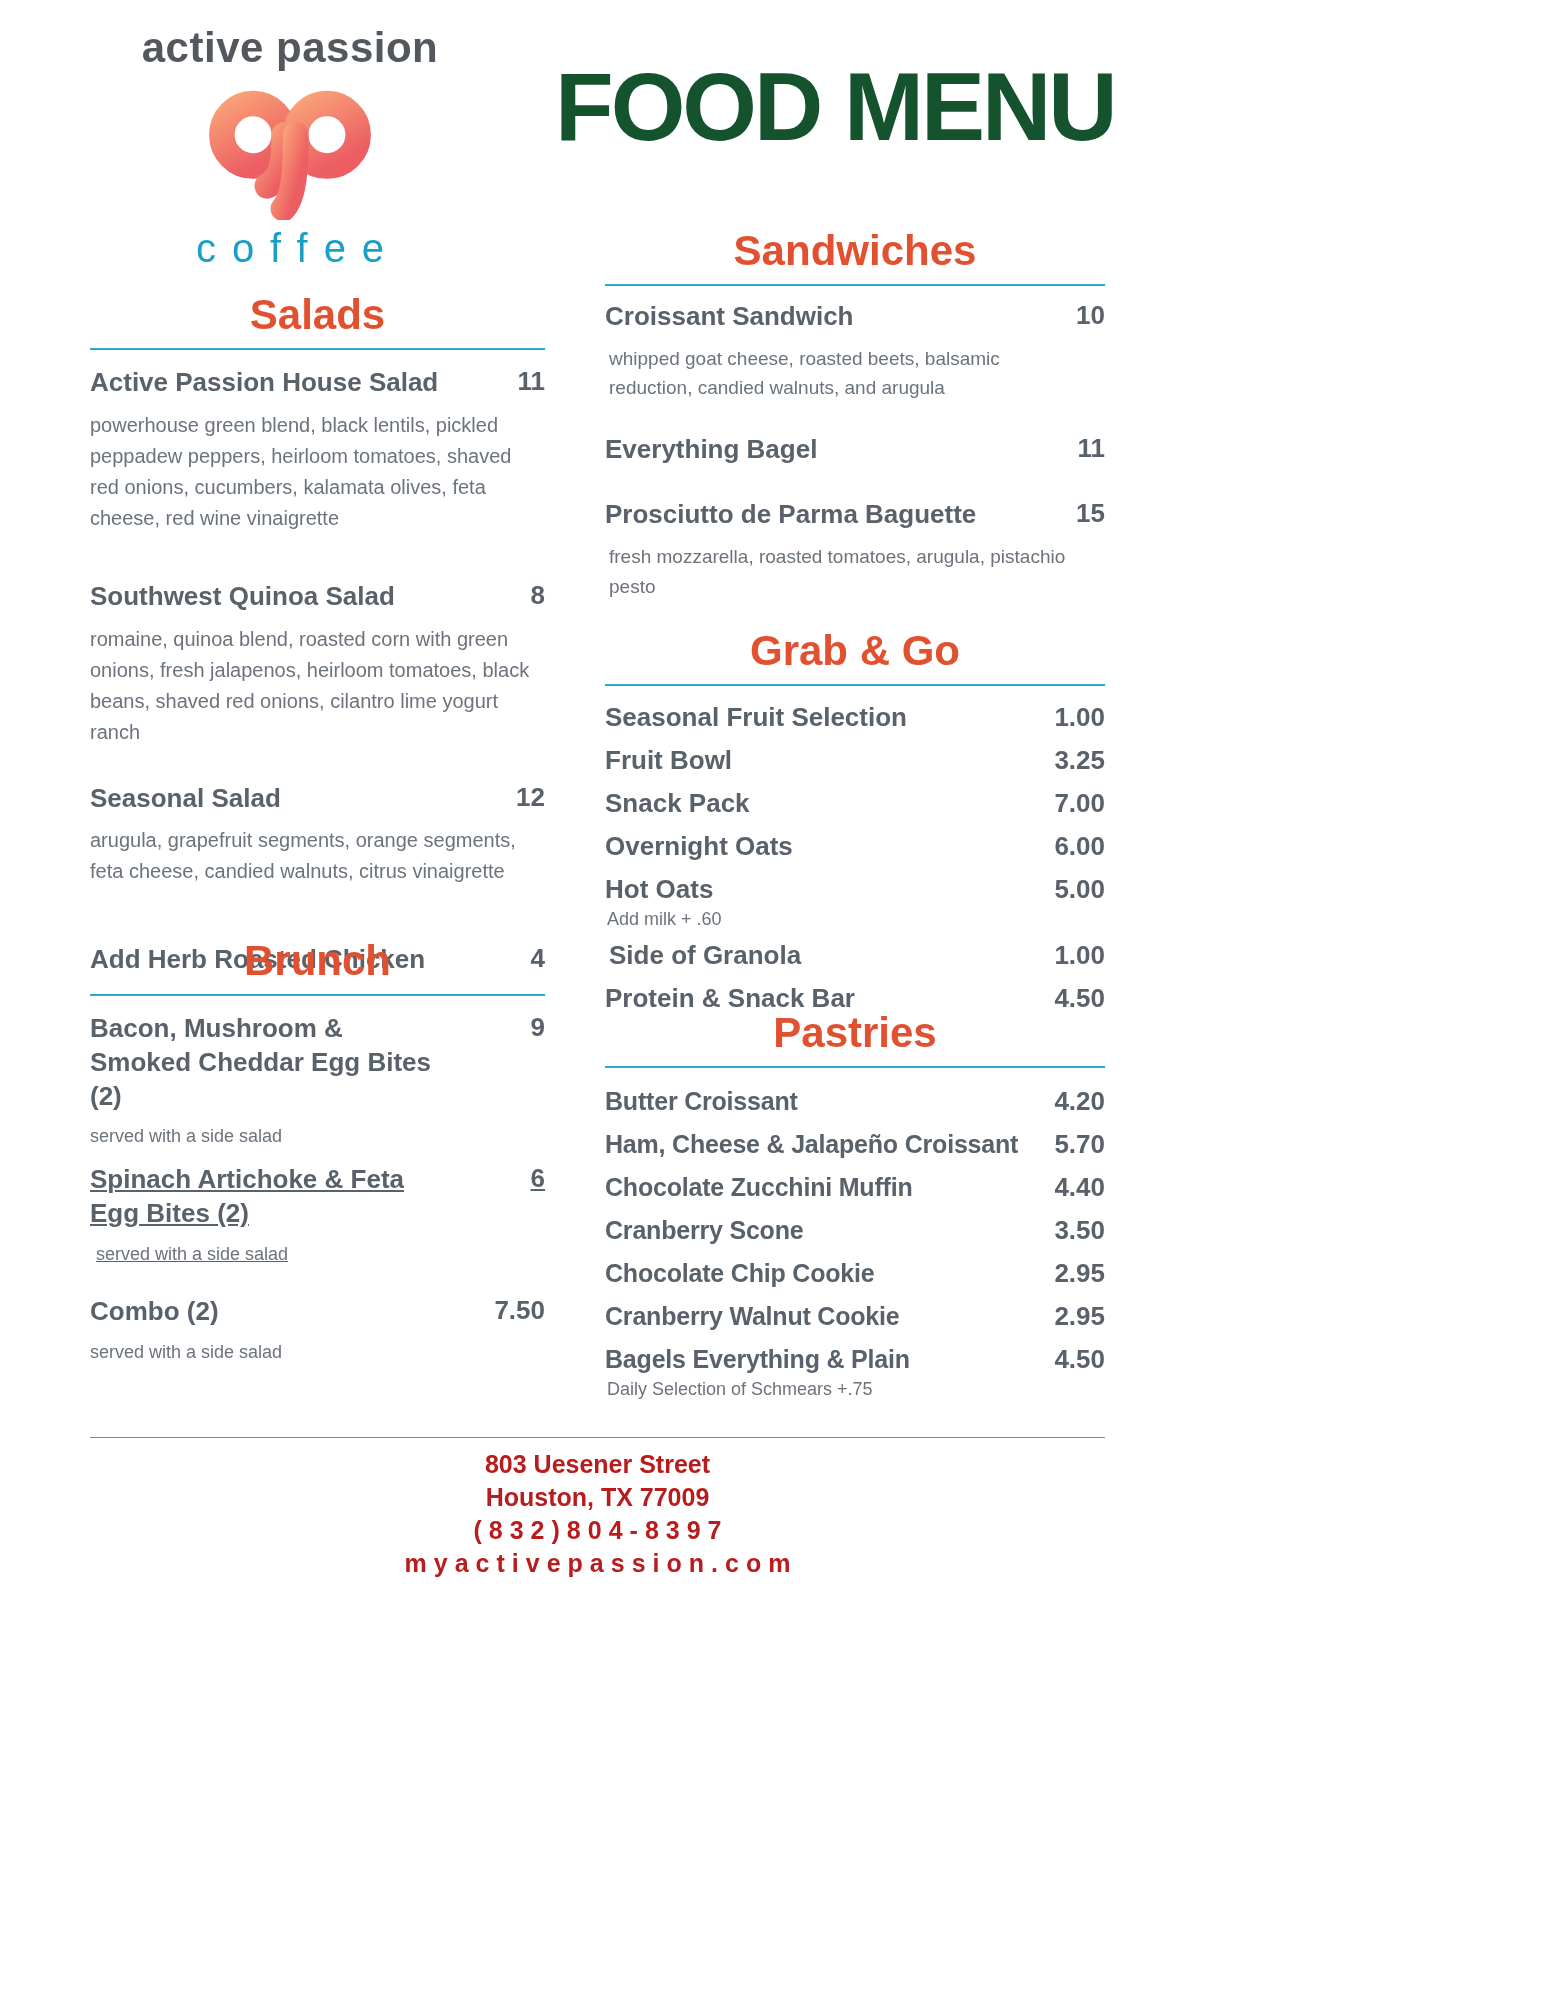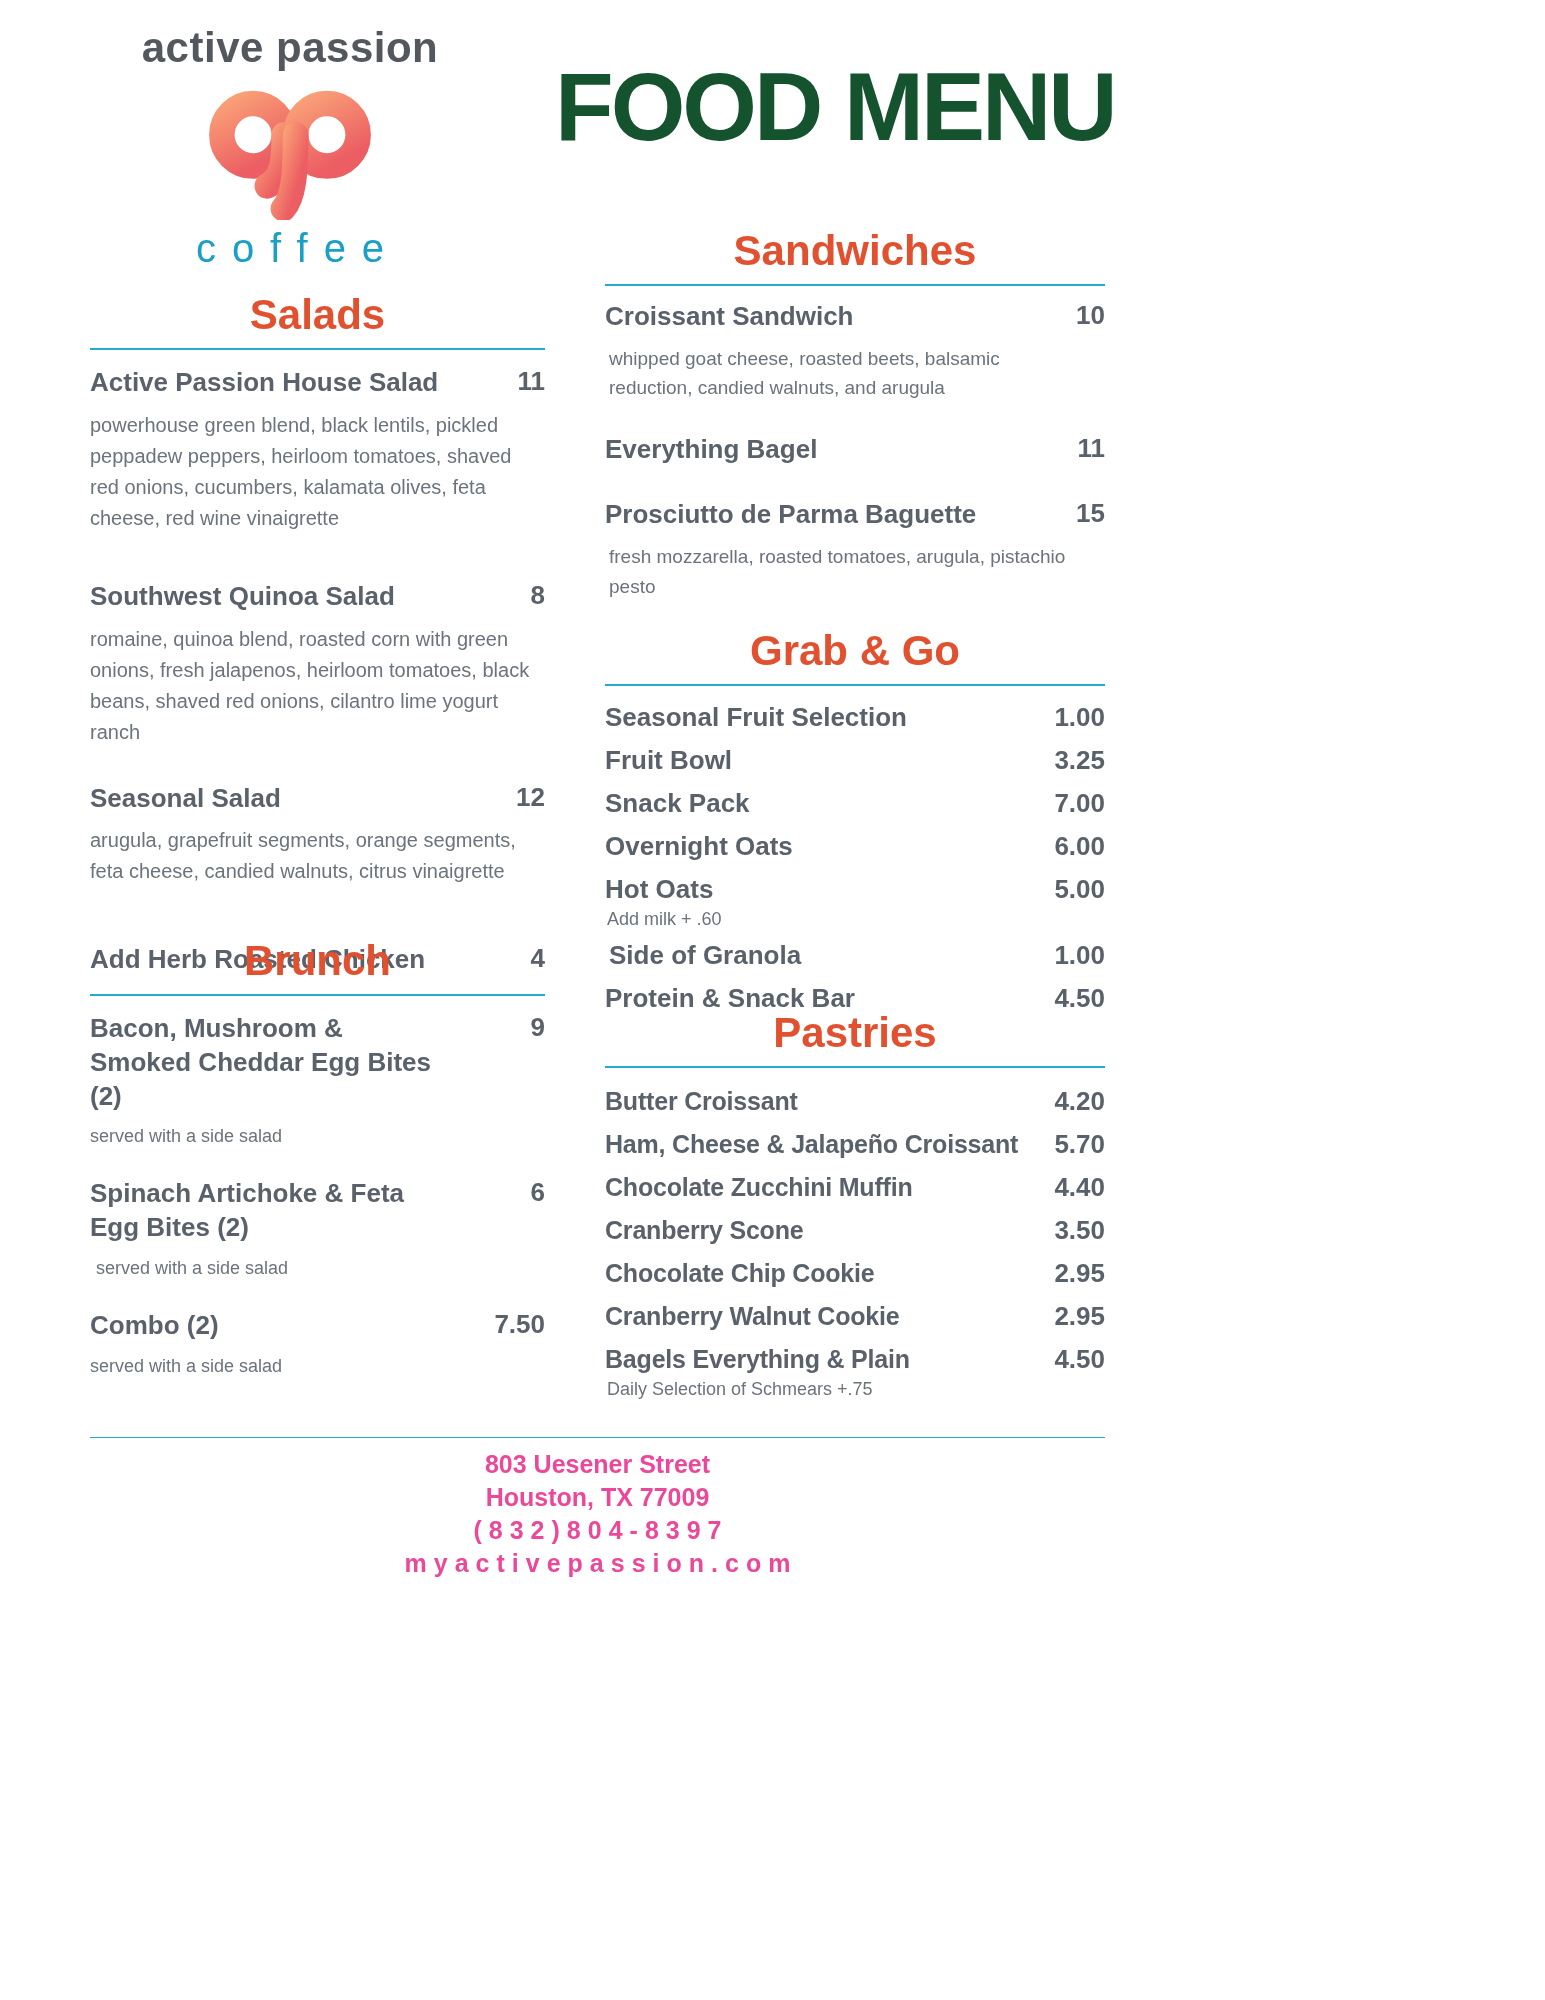--- a/index.html
+++ b/index.html
@@ -37,21 +37,21 @@
   
   .rows{margin-top:16px;}
   .row{display:flex;justify-content:space-between;align-items:baseline;margin-bottom:12px;}
   .row-name{font-size:26px;font-weight:bold;color:#59616B;}
   .pastry .row-name{font-size:25px;letter-spacing:-.2px;}
   .row-price{font-size:26px;font-weight:bold;color:#59616B;white-space:nowrap;margin-left:10px;}
   .row-note{font-size:18px;color:#6B737C;margin:-8px 0 10px 2px;}
   
   .footer{position:absolute;left:90px;top:1437px;width:1015px;}
   .footer-text{margin-top:10px;text-align:center;}
-  .footer-line{font-size:25px;font-weight:bold;color:#ec4899;line-height:33px;}
+  .footer-line{font-size:25px;font-weight:bold;color:#b91c1c;line-height:33px;}
   .ls-wide{letter-spacing:7px;padding-left:7px;}
 </style>
 </head>
 <body>
 
 <div class="page">
 
   <div class="brand">
     <div class="brand-name">active passion</div>
     <div class="brand-logo">
@@ -116,21 +116,21 @@
     <hr class="rule">
 
     <div class="mi mt-first name-narrow">
       <div class="mi-head">
         <span class="mi-name">Bacon, Mushroom &amp; Smoked Cheddar Egg Bites (2)</span>
         <span class="mi-price">9</span>
       </div>
       <p class="mi-desc" style="font-size:18px;">served with a side salad</p>
     </div>
 
-    <div class="mi" style="margin-top:26px;">
+    <div class="mi" style="margin-top:12px;text-decoration:underline;">
       <div class="mi-head name-narrow">
         <span class="mi-name" style="max-width:345px;">Spinach Artichoke &amp; Feta Egg Bites (2)</span>
         <span class="mi-price">6</span>
       </div>
       <p class="mi-desc" style="font-size:18px;margin-left:6px;">served with a side salad</p>
     </div>
 
     <div class="mi" style="margin-top:26px;">
       <div class="mi-head">
         <span class="mi-name">Combo (2)</span>

